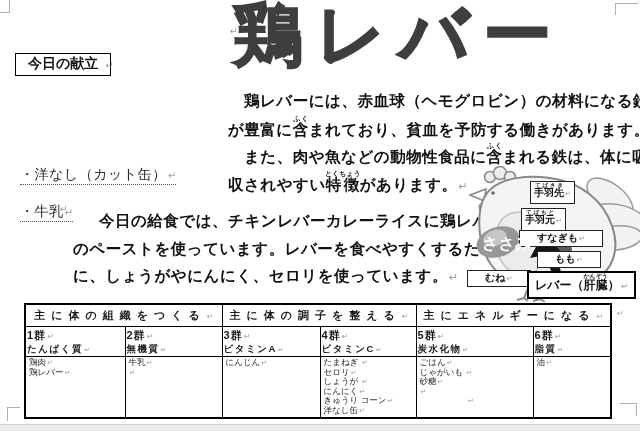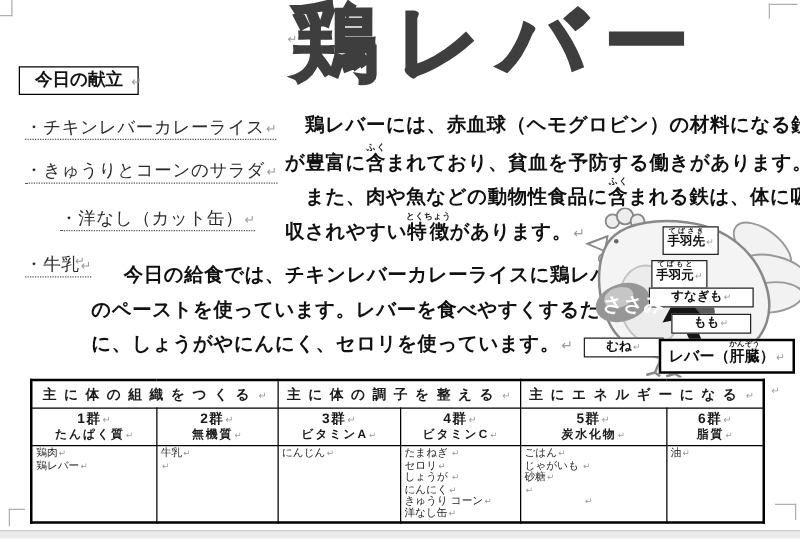--- a/index.html
+++ b/index.html
@@ -41,21 +41,21 @@
   .plabel.with-ruby{line-height:17px;padding:2px 3px 1px;}
   .plabel rt{font-size:5.5px;}
   .plabel.liver{border:2.5px solid #000;font-size:12px;line-height:19px;padding:2px 6px 1px;}
   .plabel.liver rt{font-size:6px;}
   .sasami-label{position:absolute;color:#fff;font-size:16px;font-weight:bold;white-space:nowrap;}
   
   table.ft{position:absolute;left:24px;top:303px;width:586px;border-collapse:collapse;
         table-layout:fixed;border:2px solid #000;}
   table.ft td{border:1px solid #000;color:#1a1a1a;}
   tr.r1 td{height:19px;font-size:11px;font-weight:bold;text-align:center;letter-spacing:6px;white-space:nowrap;}
-  tr.r2 td{height:27px;text-align:center;font-weight:bold;vertical-align:middle;}
+  tr.r2 td{height:27px;font-weight:bold;vertical-align:middle;}
   .gnum{font-size:11px;letter-spacing:1px;line-height:12px;}
   .gnut{font-size:9.5px;letter-spacing:1.5px;line-height:11px;}
   tr.r3 td{height:58px;vertical-align:top;padding:1px 3px;font-size:8.5px;font-weight:normal;color:#222;}
   tr.r3 .cl{height:9.5px;line-height:9.5px;white-space:nowrap;}
   tr.r3 .pmark{font-size:7px;}
   
   .bottom-strip{position:absolute;left:0;top:424px;width:640px;height:7px;background:#ebebeb;border-top:1px solid #cccccc;}
 </style>
 </head>
 <body>
@@ -67,23 +67,21 @@
   <div class="crop bl"></div>
   <div class="crop br"></div>
 
   <span class="pmark-abs" style="left:229px;top:22px;"><span class="pmark">↵</span></span>
 
   <div class="menu-box">今日の献立</div>
   <span class="pmark-abs" style="left:104px;top:56px;font-size:14px;"><span class="pmark">↵</span></span>
 
   <div class="title">鶏レバー</div>
 
-  <div class="menu-item" style="top:93px;"><span class="mi-text">・チキンレバーカレーライス<span class="pmark">↵</span></span></div>
-  <div class="menu-item" style="top:128px;"><span class="mi-text">・きゅうりとコーンのサラダ<span class="pmark">↵</span></span></div>
-  <div class="menu-item" style="top:166px;margin-left:28px;"><span class="mi-text">・洋なし（カット缶）<span class="pmark">↵</span></span></div>
+  <div class="menu-item" style="top:166px;"><span class="mi-text">・洋なし（カット缶）<span class="pmark">↵</span></span></div>
   <div class="menu-item" style="top:203px;"><span class="mi-text">・牛乳<span class="pmark">↵</span></span></div>
 
   <div class="para p1">
     <div class="pline">　鶏レバーには、赤血球（ヘモグロビン）の材料になる鉄</div>
     <div class="pline">が豊富に<ruby>含<rt>ふく</rt></ruby>まれており、貧血を予防する働きがあります。</div>
     <div class="pline">　また、肉や魚などの動物性食品に<ruby>含<rt>ふく</rt></ruby>まれる鉄は、体に吸</div>
     <div class="pline">収されやすい<ruby>特徴<rt>とくちょう</rt></ruby>があります。<span class="pmark">↵</span></div>
   </div>
 
   <span class="pmark-abs" style="left:59px;top:200px;"><span class="pmark">↵</span></span>

